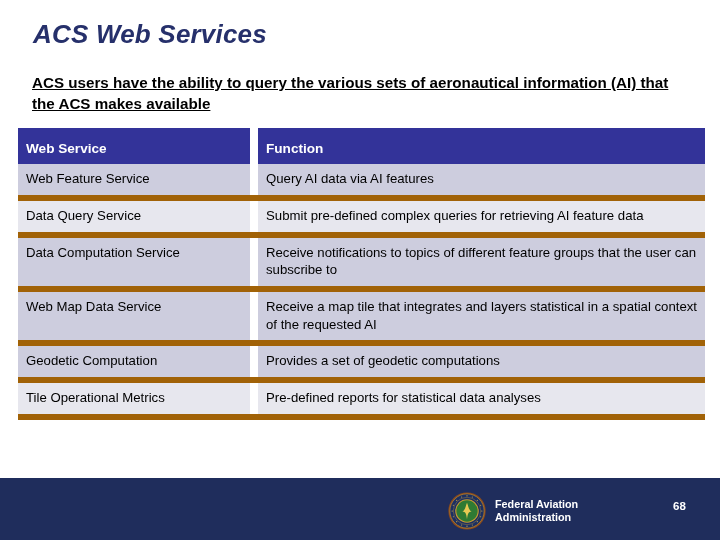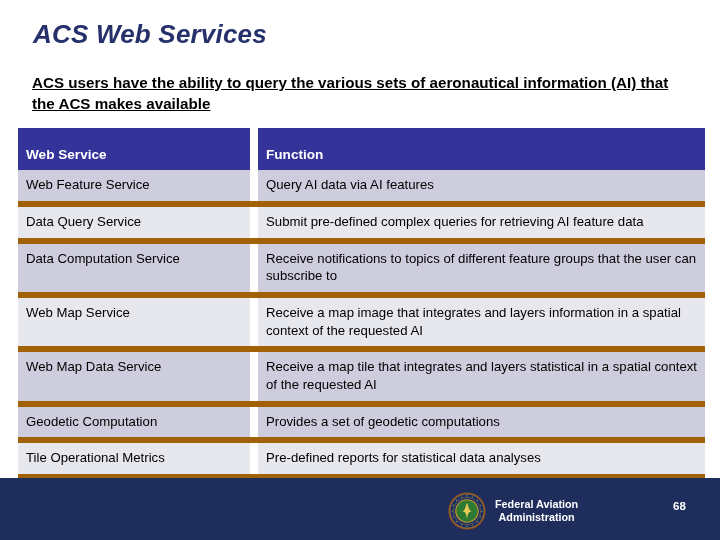--- a/index.html
+++ b/index.html
@@ -76,21 +76,21 @@
   .ws-table th.spacer {
     padding: 0;
     background: #ffffff !important;
   }
 
   .ws-table thead th {
     background: #333399;
     color: #ffffff;
     font-weight: bold;
     font-size: 13.6px;
-    padding-top: 18px;
+    padding-top: 12px;
     padding-bottom: 6px;
     text-align: left;
   }
 
   .ws-table tbody tr.shade td { background: #cdcdde; }
   .ws-table tbody tr.light td { background: #e7e7ee; }
 
   .ws-table tbody tr td { border-bottom: 6px solid #a16207; }
 
   
@@ -110,21 +110,20 @@
     font-size: 10.5px;
     line-height: 1.5;
   }
   .footer-brand {
     position: absolute;
     left: 448px;
     top: 14px;
     display: flex;
     align-items: center;
     gap: 9px;
-    text-align: center;
   }
   .faa-seal {
     width: 38px;
     height: 38px;
     flex: 0 0 38px;
   }
   .brand-text {
     color: #ffffff;
     font-size: 10.8px;
     font-weight: bold;
@@ -170,25 +169,20 @@
       </tr>
       <tr class="light">
         <td>Data Query Service</td>
         <td class="spacer"></td>
         <td>Submit pre-defined complex queries for retrieving AI feature data</td>
       </tr>
       <tr class="shade">
         <td>Data Computation Service</td>
         <td class="spacer"></td>
         <td>Receive notifications to topics of different feature groups that the user can subscribe to</td>
-      </tr>
-      <tr class="light">
-        <td>Web Map Service</td>
-        <td class="spacer"></td>
-        <td>Receive a map image that integrates and layers information in a spatial context of the requested AI</td>
       </tr>
       <tr class="shade">
         <td>Web Map Data Service</td>
         <td class="spacer"></td>
         <td>Receive a map tile that integrates and layers statistical in a spatial context of the requested AI</td>
       </tr>
       <tr class="shade">
         <td>Geodetic Computation</td>
         <td class="spacer"></td>
         <td>Provides a set of geodetic computations</td>

